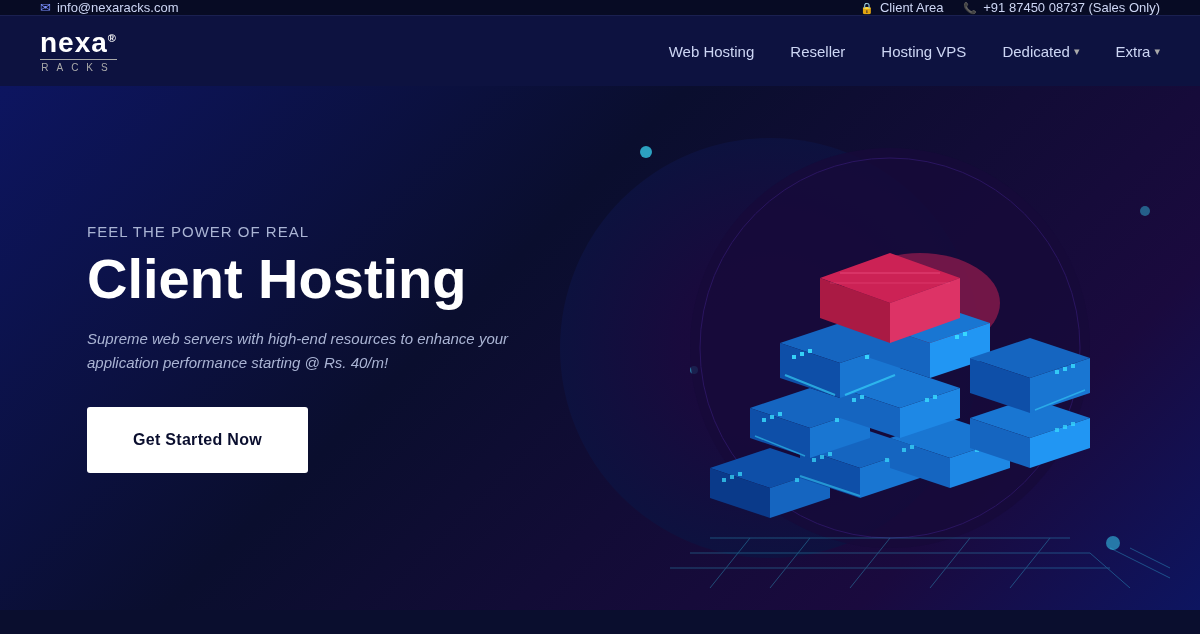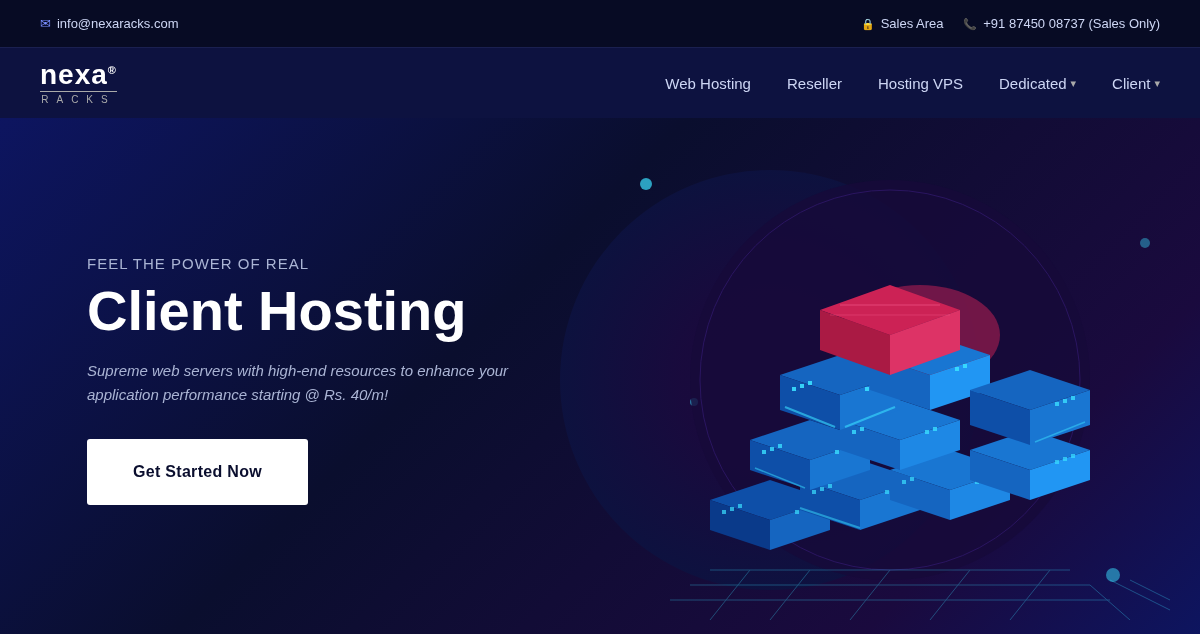--- a/index.html
+++ b/index.html
@@ -11,21 +11,21 @@
       height: 634px;
       overflow: hidden;
     }
 
     
     .top-bar {
       background: #070b24;
       display: flex;
       justify-content: space-between;
       align-items: center;
-      padding: 16px 40px;
+      padding: 0 40px;
       font-size: 13px;
       color: #cdd6f4;
       border-bottom: 1px solid #1a2050;
     }
     .top-bar-left, .top-bar-right {
       display: flex;
       align-items: center;
       gap: 20px;
     }
     .top-bar-item {
@@ -182,21 +182,21 @@
 <div class="top-bar">
   <div class="top-bar-left">
     <div class="top-bar-item">
       <span class="mail-icon"></span>
       <span>info@nexaracks.com</span>
     </div>
   </div>
   <div class="top-bar-right">
     <div class="top-bar-item">
       <span class="lock-icon"></span>
-      <span>Sales Area</span>
+      <span>Client Area</span>
     </div>
     <div class="top-bar-item">
       <span class="phone-icon"></span>
       <span>+91 87450 08737 (Sales Only)</span>
     </div>
   </div>
 </div>
 
 <nav>
   <div class="logo">
@@ -207,21 +207,21 @@
   </div>
   <div class="nav-links">
     <span class="nav-link">Web Hosting</span>
     <span class="nav-link">Reseller</span>
     <span class="nav-link">Hosting VPS</span>
     <span class="nav-link">
       <span>Dedicated</span>
       <span class="dropdown-arrow">▾</span>
     </span>
     <span class="nav-link">
-      <span>Client</span>
+      <span>Extra</span>
       <span class="dropdown-arrow">▾</span>
     </span>
   </div>
 </nav>
 
 <div class="hero">
 
   <div class="dot" style="width:12px;height:12px;left:640px;top:60px;background:#3adfff;opacity:0.7;"></div>
   <div class="dot" style="width:8px;height:8px;left:690px;top:280px;background:#3adfff;opacity:0.5;"></div>
   <div class="dot" style="width:10px;height:10px;right:50px;top:120px;background:#3adfff;opacity:0.4;"></div>

